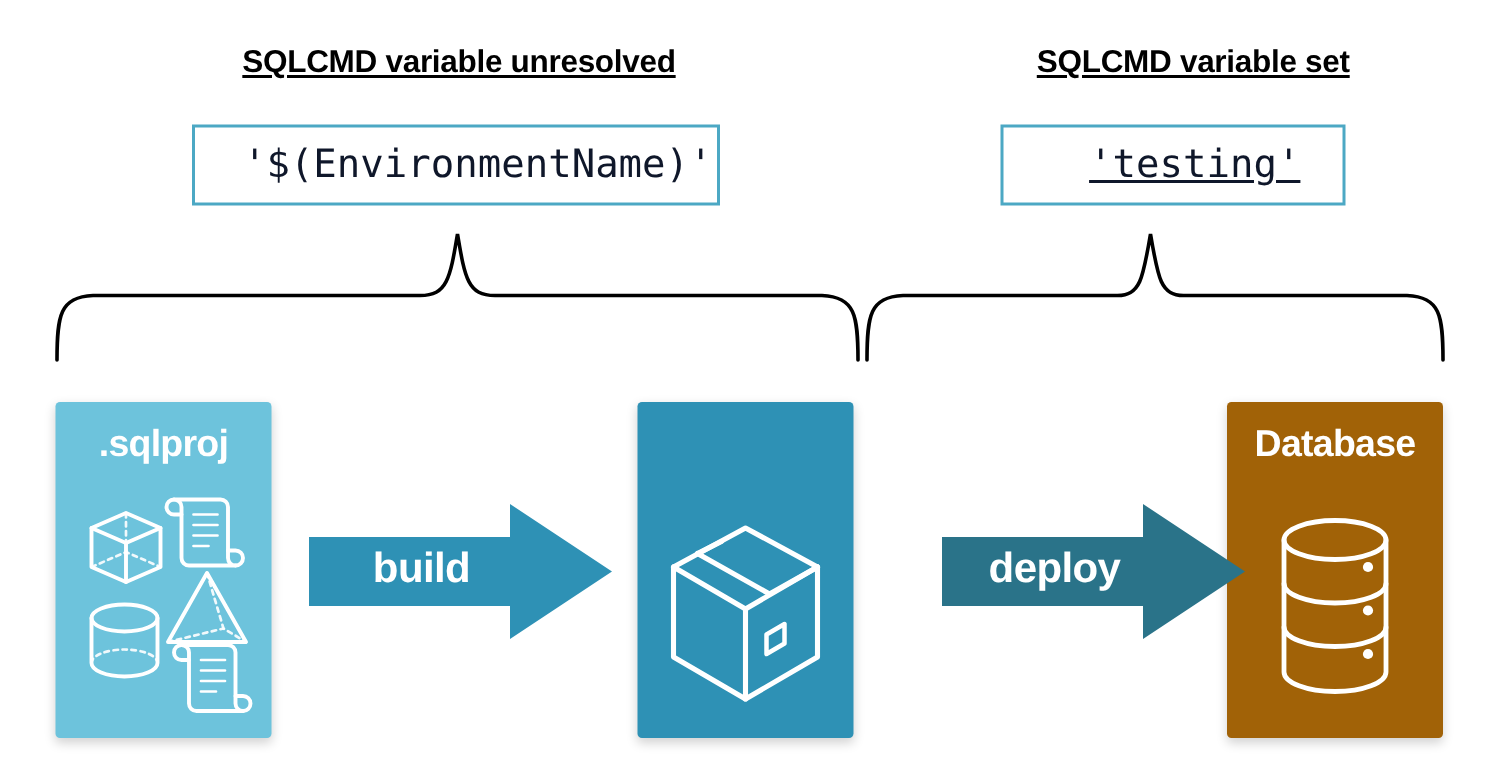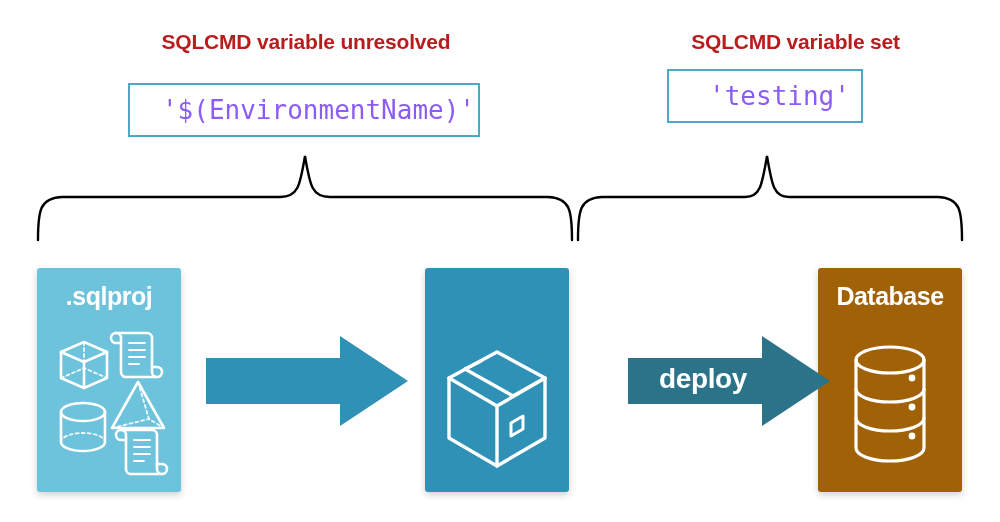--- a/index.html
+++ b/index.html
@@ -17,46 +17,47 @@
     position: relative;
     width: 1000px;
     height: 522px;
   }
 
   
   .heading {
     position: absolute;
     font-weight: bold;
     font-size: 21px;
-    color: #b91c1c;
+    color: #000000;
     letter-spacing: -0.2px;
     white-space: nowrap;
     text-align: center;
+    text-decoration: underline;
   }
   #heading-left  { left: 0;   top: 30px; width: 612px; }
   #heading-right { left: 603px; top: 30px; width: 385px; }
 
   
   .codebox {
     position: absolute;
     border: 2px solid #4ca8c4;
     background: #ffffff;
     box-sizing: border-box;
     display: flex;
     align-items: center;
     justify-content: center;
     font-family: "DejaVu Sans Mono", monospace;
     font-size: 26px;
-    color: #8b5cf6;
+    color: #0f172a;
     letter-spacing: 0px;
     white-space: nowrap;
     padding-left: 29px;
   }
   #codebox-left  { left: 128px; top: 83px; width: 352px; height: 54px; }
-  #codebox-right { left: 667px; top: 69px; width: 196px; height: 54px; }
+  #codebox-right { left: 667px; top: 83px; width: 230px; height: 54px; text-decoration: underline; }
 
   
   #braces {
     position: absolute;
     left: 0;
     top: 140px;
     width: 1000px;
     height: 110px;
   }
 
@@ -208,20 +209,21 @@
         <circle cx="94" cy="91" r="3.4"></circle>
         <circle cx="94" cy="120" r="3.4"></circle>
       </g>
     </svg>
   </div>
 
   <div class="arrow" id="arrow-build">
     <svg viewBox="0 0 202 90" width="202" height="90">
       <path d="M 0,22 L 134,22 L 134,0 L 202,45 L 134,90 L 134,68 L 0,68 Z" fill="#2e91b5"></path>
     </svg>
+    <div class="arrowlabel">build</div>
   </div>
 
   <div class="arrow" id="arrow-deploy">
     <svg viewBox="0 0 202 90" width="202" height="90">
       <path d="M 0,22 L 134,22 L 134,0 L 202,45 L 134,90 L 134,68 L 0,68 Z" fill="#2a7389"></path>
     </svg>
     <div class="arrowlabel">deploy</div>
   </div>
 
 </div>

